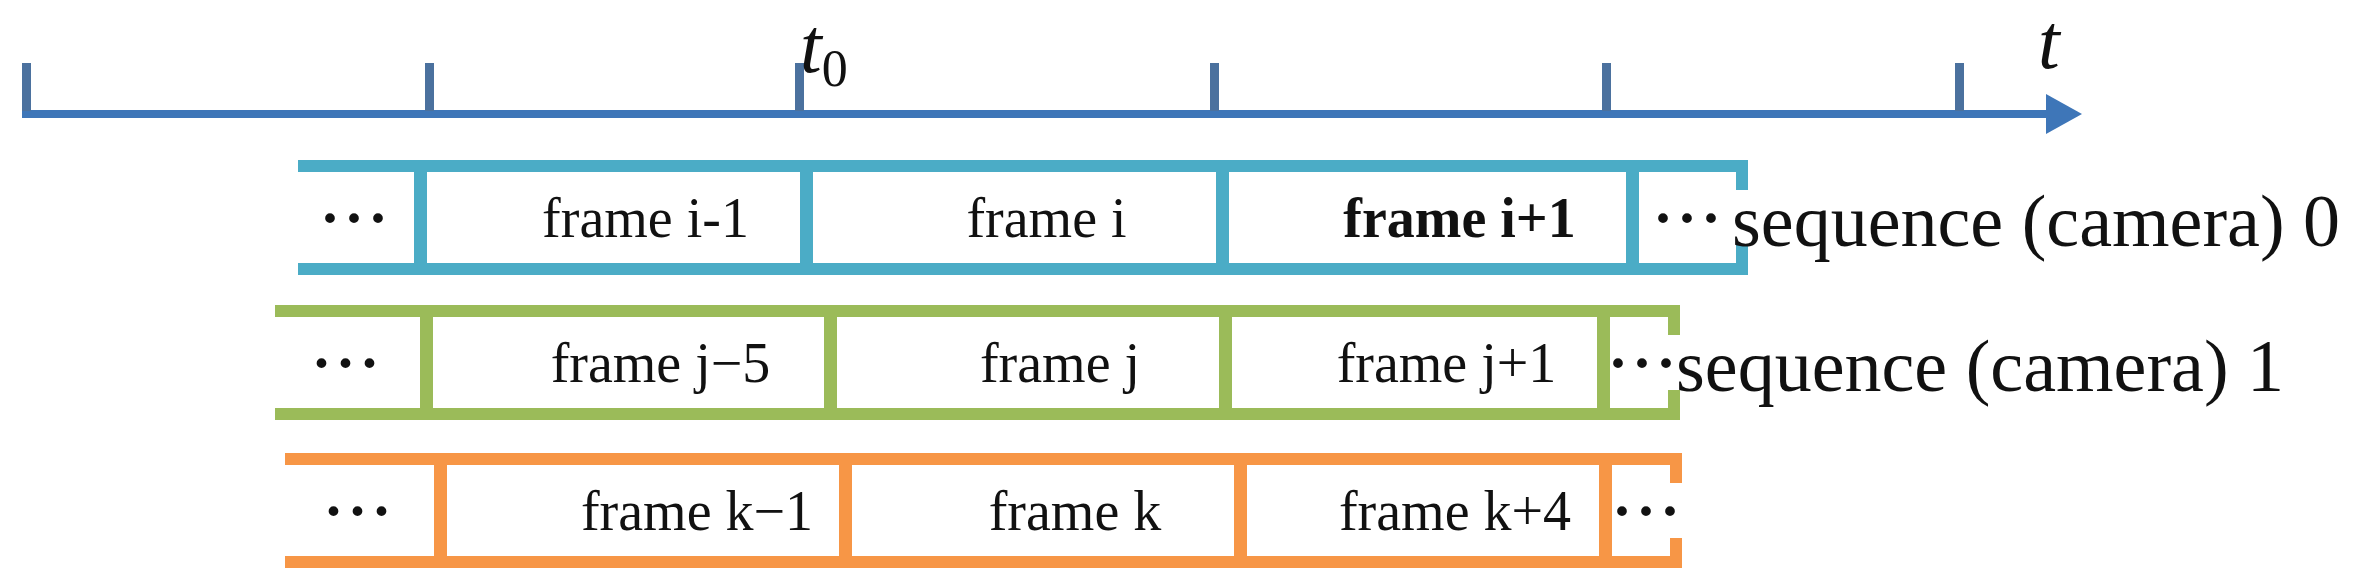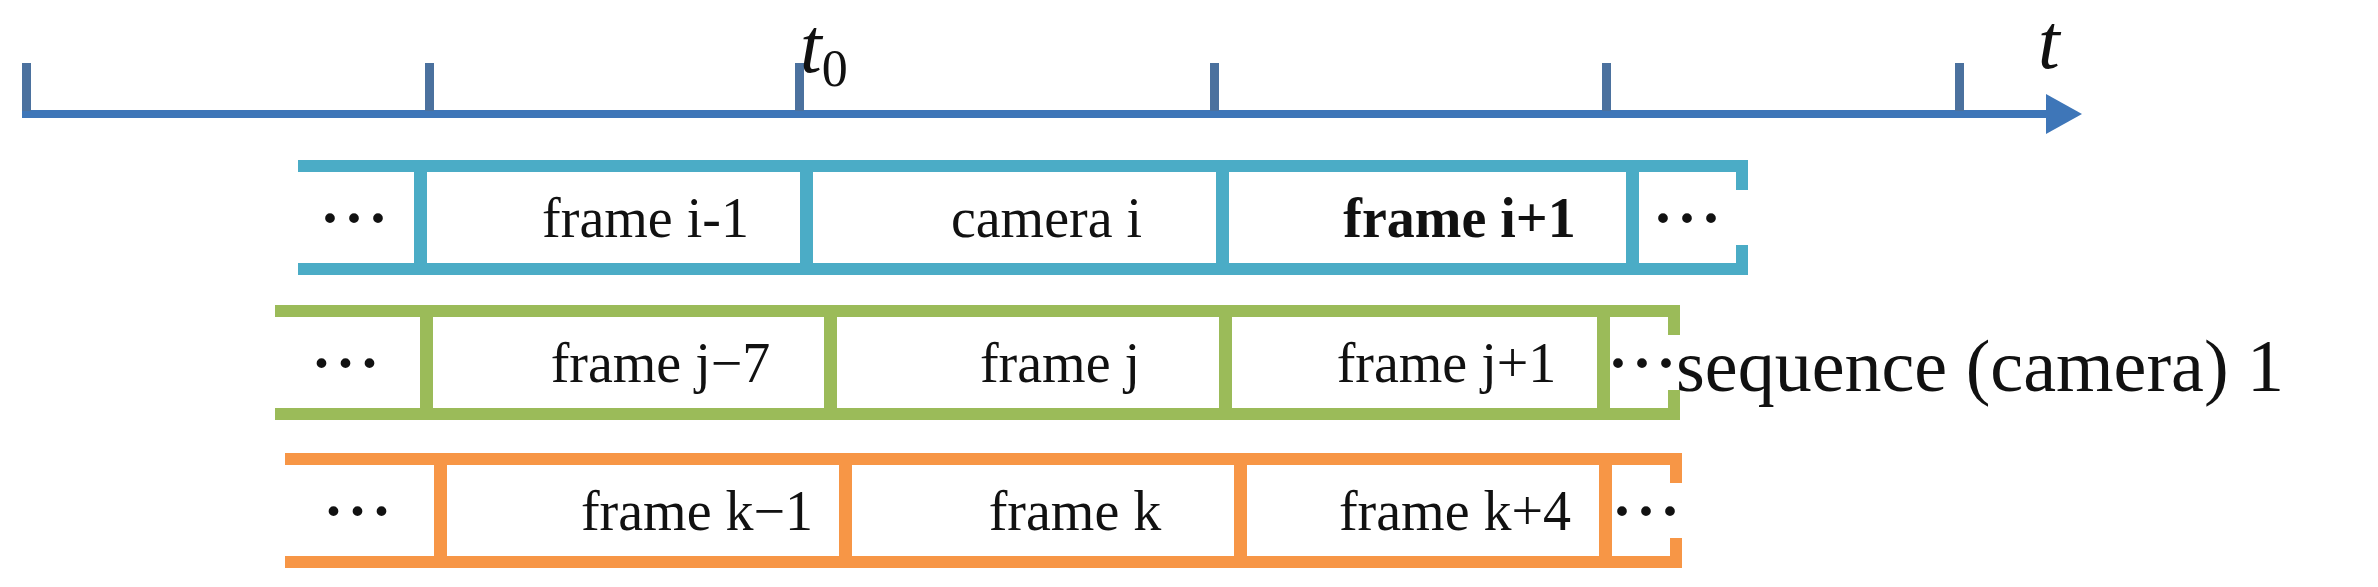--- a/index.html
+++ b/index.html
@@ -96,36 +96,37 @@
     <div class="rail top"></div>
     <div class="rail bot"></div>
     <div class="cap capt"></div>
     <div class="cap capb"></div>
     <div class="dv dv1"></div>
     <div class="dv dv2"></div>
     <div class="dv dv3"></div>
     <div class="dv dv4"></div>
     <span class="dots dl">···</span>
     <span class="cell c1">frame i-1</span>
-    <span class="cell c2">camera i</span>
+    <span class="cell c2">frame i</span>
     <span class="cell c3">frame i+1</span>
     <span class="dots dr">···</span>
+    <span class="seq">sequence (camera) 0</span>
   </div>
 
   <div class="row r1" style="--c: #9BBB59;">
     <div class="rail top"></div>
     <div class="rail bot"></div>
     <div class="cap capt"></div>
     <div class="cap capb"></div>
     <div class="dv dv1"></div>
     <div class="dv dv2"></div>
     <div class="dv dv3"></div>
     <div class="dv dv4"></div>
     <span class="dots dl">···</span>
-    <span class="cell c1">frame j−7</span>
+    <span class="cell c1">frame j−5</span>
     <span class="cell c2">frame j</span>
     <span class="cell c3">frame j+1</span>
     <span class="dots dr">···</span>
     <span class="seq">sequence (camera) 1</span>
   </div>
 
   <div class="row r2" style="--c: #F79646;">
     <div class="rail top"></div>
     <div class="rail bot"></div>
     <div class="cap capt"></div>

